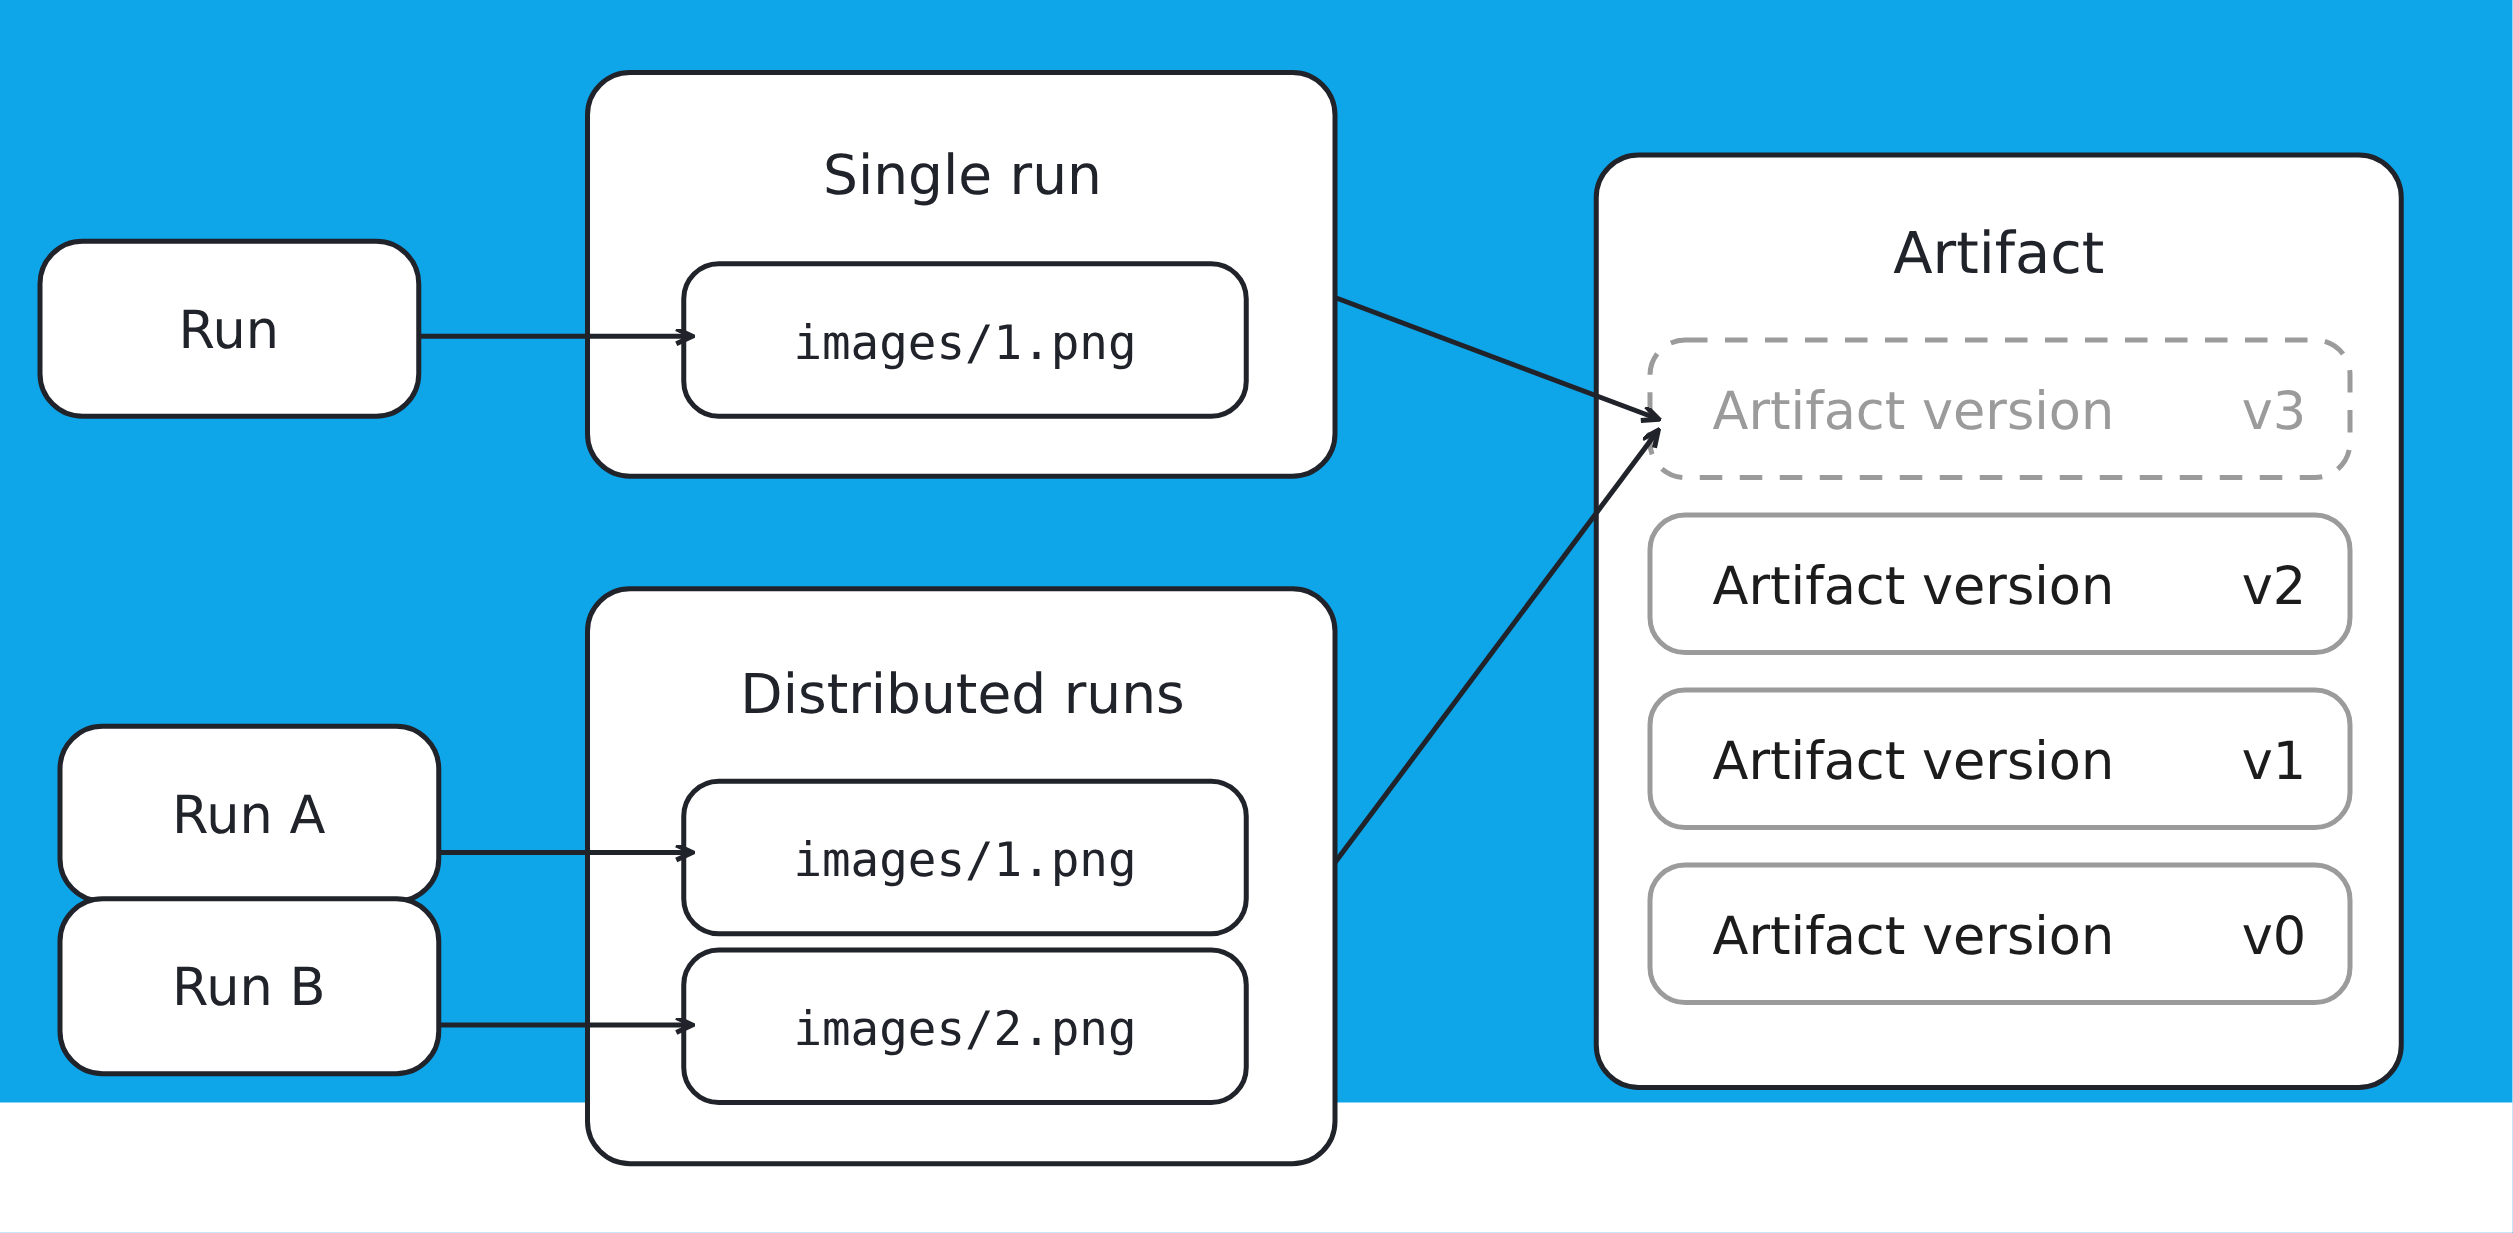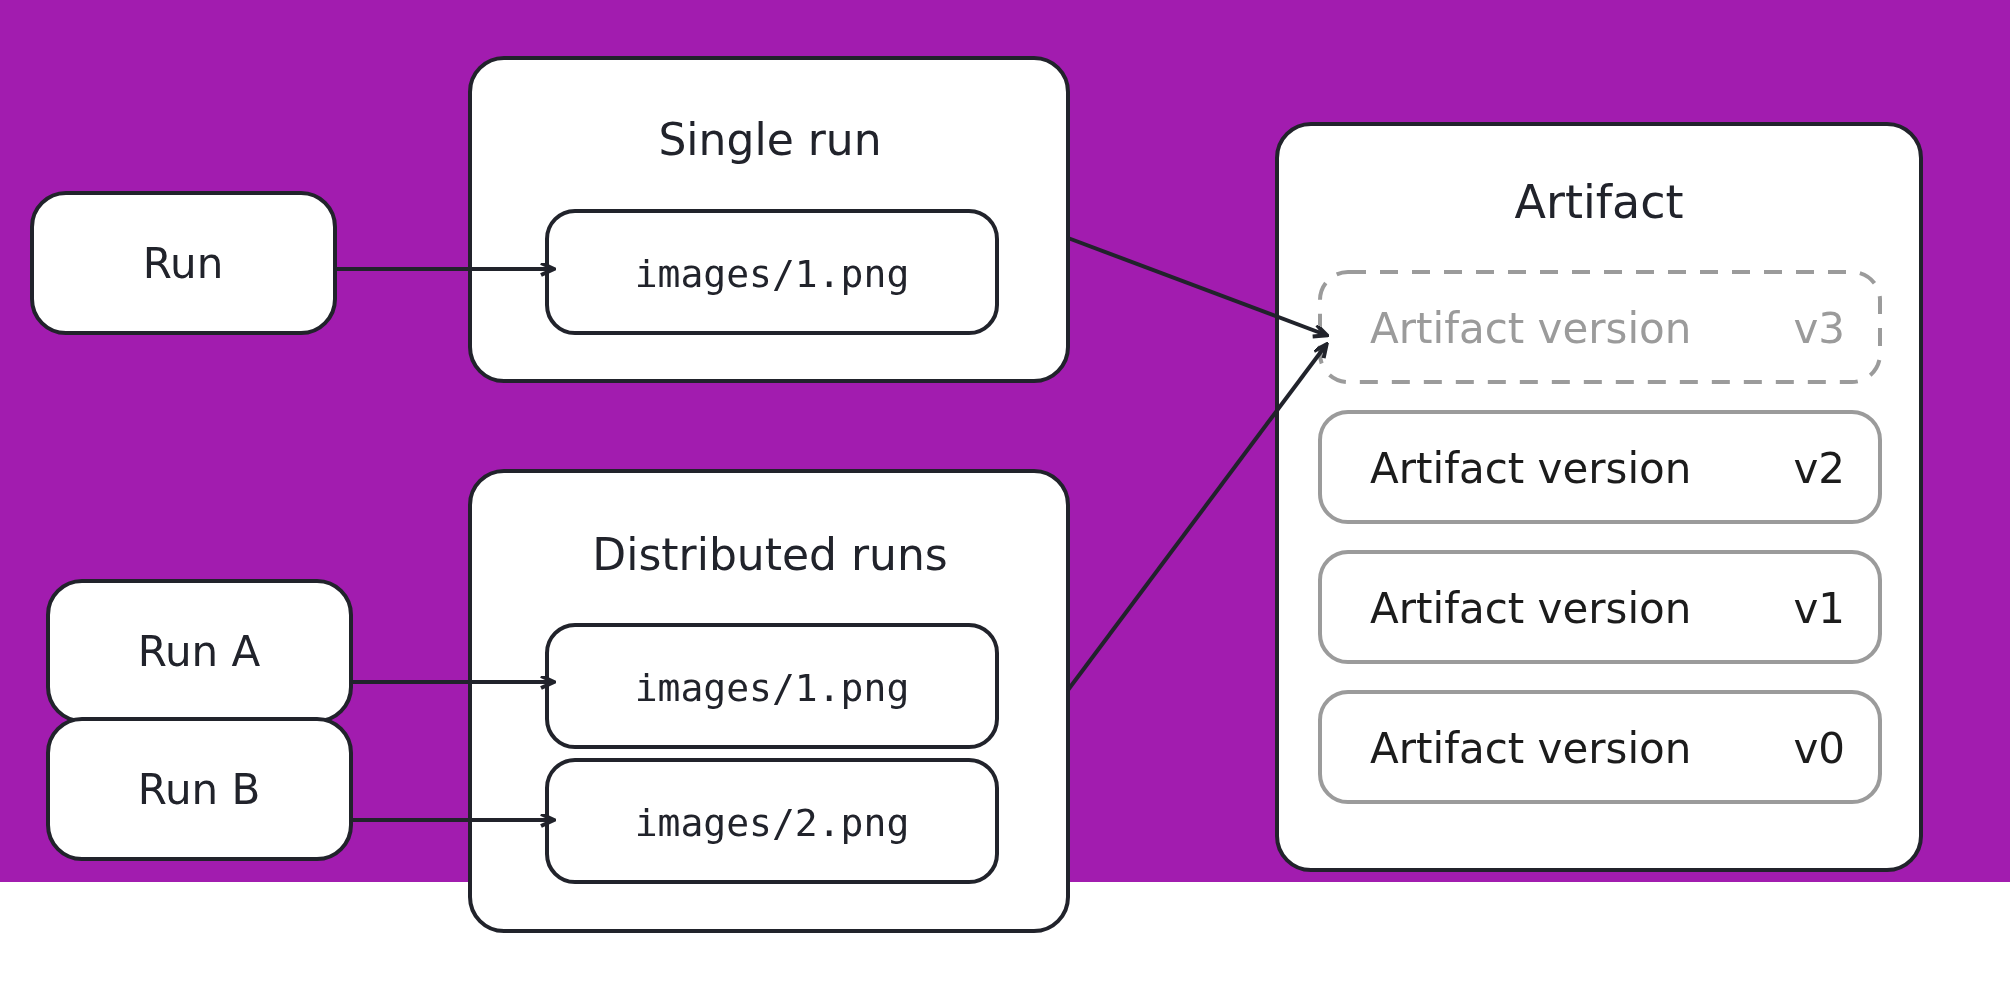--- a/index.html
+++ b/index.html
@@ -10,21 +10,21 @@
   body {
     width: 2010px;
     height: 986px;
     font-family: "DejaVu Sans", sans-serif;
     overflow: hidden;
   }
   #diagram-root {
     position: relative;
     width: 2010px;
     height: 882px;
-    background: #a21caf;
+    background: #0ea5e9;
   }
   svg.diagram {
     display: block;
     width: 2010px;
     height: 986px;
   }
   .node-rect {
     fill: #ffffff;
     stroke: #21232b;
     stroke-width: 4;

